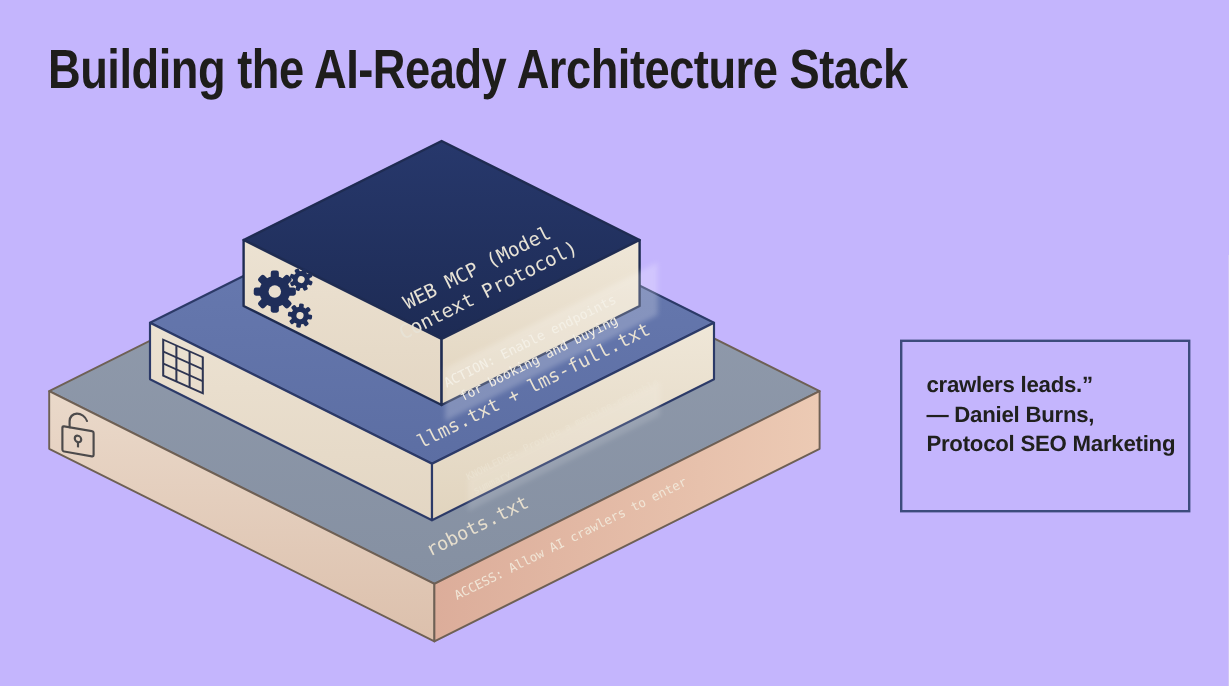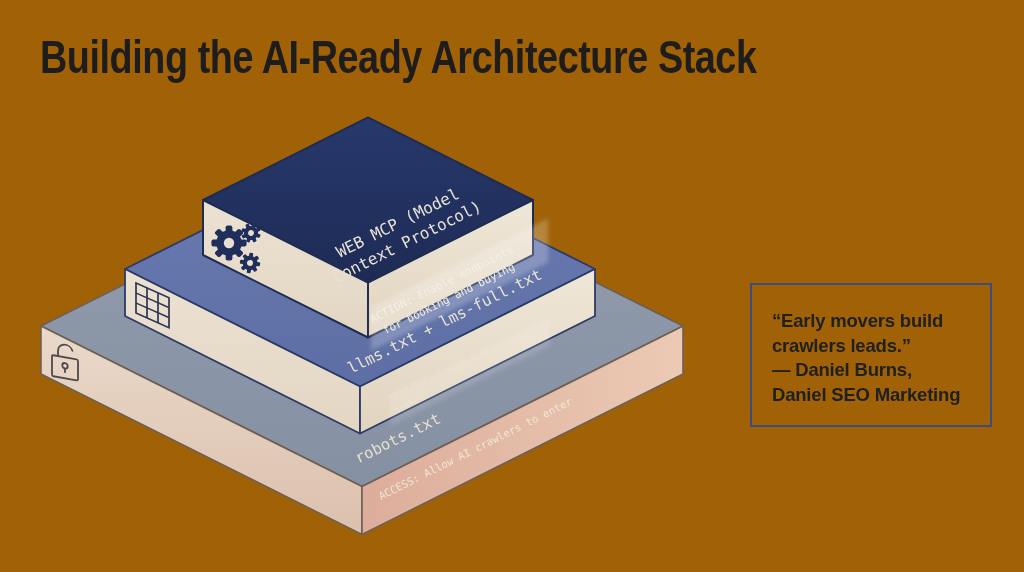--- a/index.html
+++ b/index.html
@@ -1,21 +1,21 @@
 <!DOCTYPE html>
 <html><head>
 <meta charset="utf-8">
 <style>
   html,body{margin:0;padding:0;}
   body{
     width:1024px;height:572px;overflow:hidden;
     background:#f2ede1;
     font-family:"Liberation Sans", sans-serif;
   }
-  .canvas{position:relative;width:1024px;height:572px;background:#a16207;}
+  .canvas{position:relative;width:1024px;height:572px;background:#c4b5fd;}
   .page-title{
     position:absolute;left:40px;top:30px;
     font-size:46px;font-weight:600;color:#1e1d1b;letter-spacing:-0.5px;
     transform:scaleX(0.82);transform-origin:left top;
     white-space:nowrap;
   }
   .diagram{position:absolute;left:0;top:0;}
   .quote-box{
     position:absolute;left:750px;top:283px;width:242px;height:144px;
     border:2px solid #3d4c7c;box-sizing:border-box;
@@ -130,19 +130,18 @@
       </g>
       <polygon points="371,307 548,218.5 548,262.5 371,351" fill="#ffffff" opacity="0.22" filter="url(#soft)"></polygon>
       <g transform="translate(446,293) rotate(-26.57)">
         <text class="mono" text-anchor="middle" y="-6" font-size="11" fill="#f4f0e6">ACTION: Enable endpoints</text>
         <text class="mono" text-anchor="middle" y="10" font-size="11" fill="#f4f0e6">for booking and buying</text>
       </g>
     </g>
   </svg>
 
   <div class="quote-box">
-    <div>“Early movers build</div>
     <div>crawlers leads.”</div>
     <div>—  Daniel Burns,</div>
-    <div>Daniel SEO Marketing</div>
+    <div>Protocol SEO Marketing</div>
   </div>
 
 </div>
 
 </body></html>

